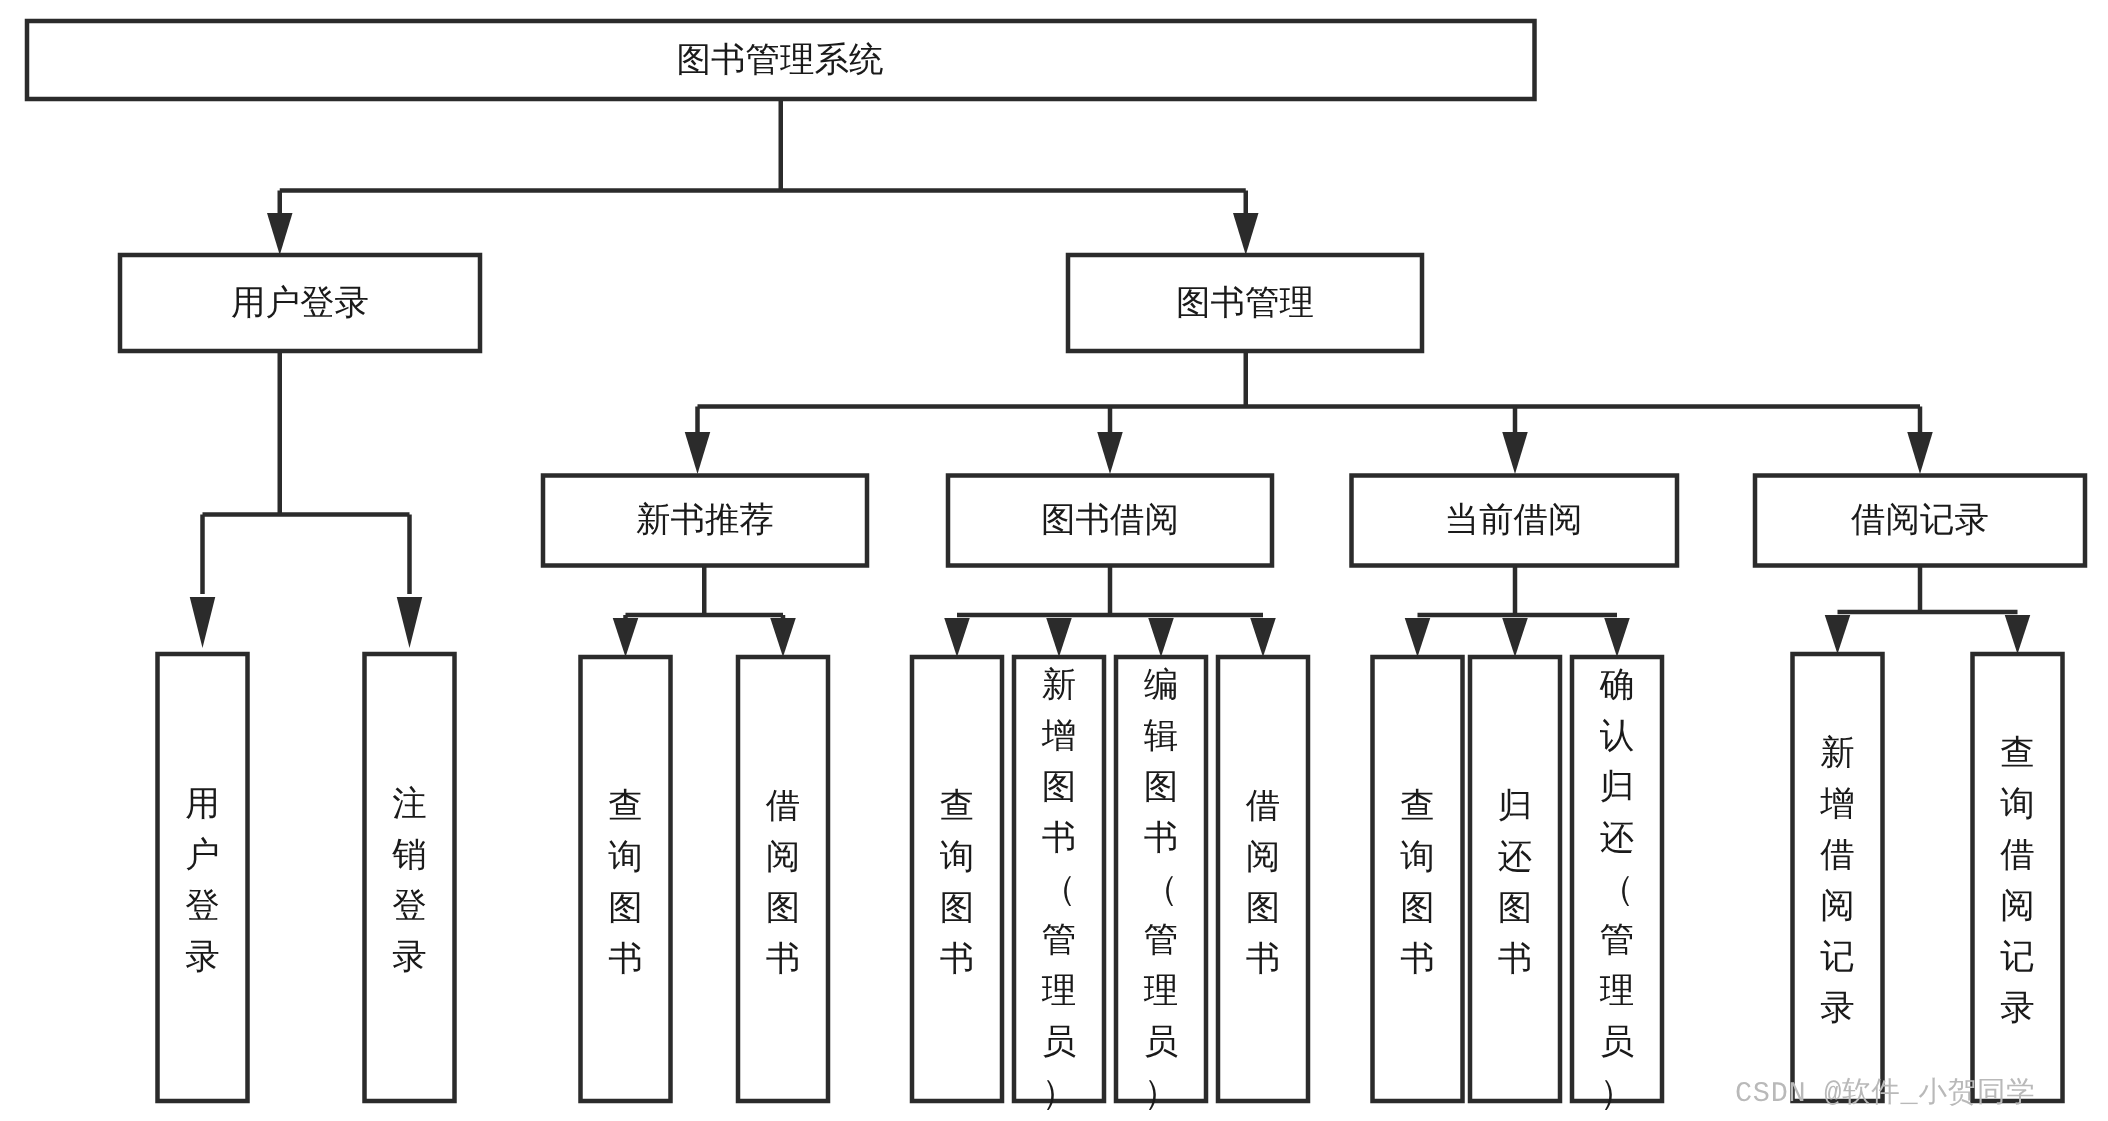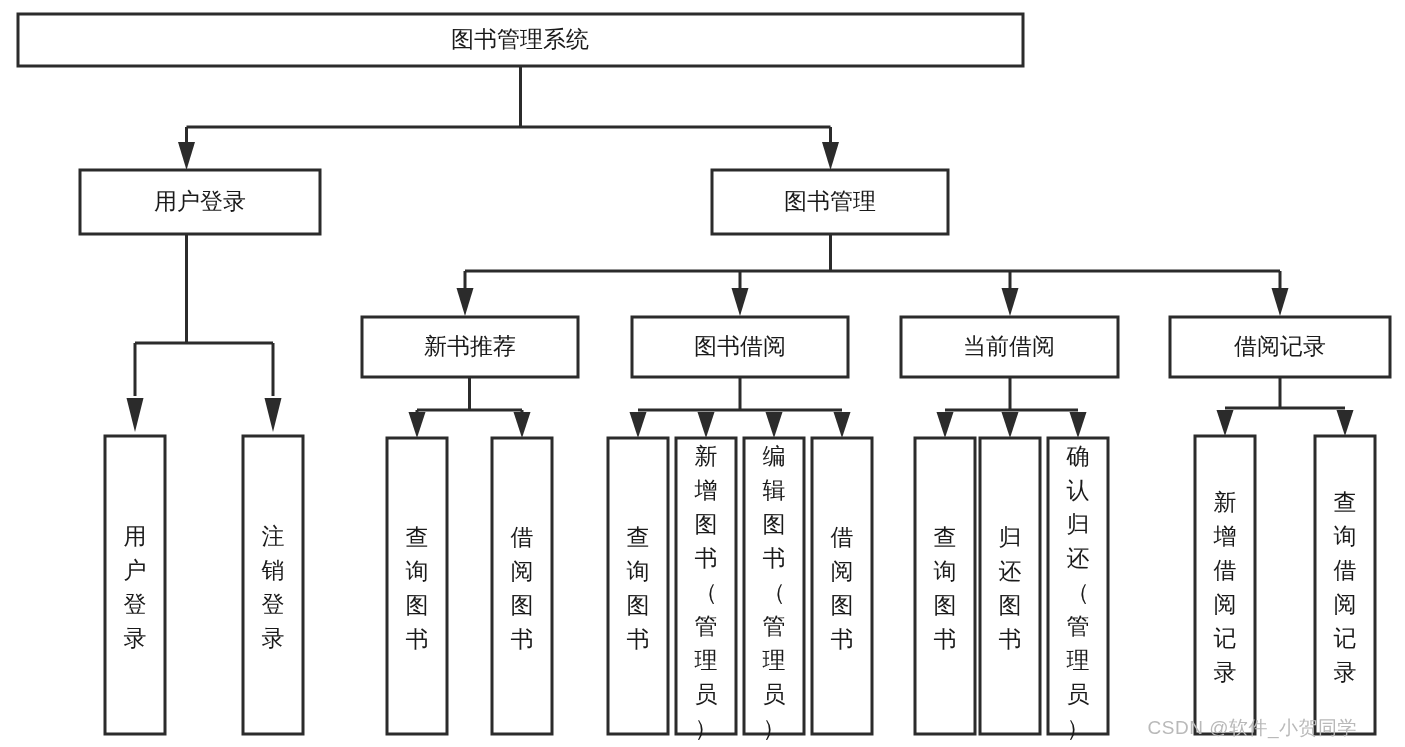--- a/index.html
+++ b/index.html
@@ -51,21 +51,21 @@
   .node-label-vertical {
     font-family: "Liberation Sans", "DejaVu Sans", sans-serif;
     font-size: 23px;
     fill: #1a1a1a;
     text-anchor: middle;
   }
   .watermark {
     position: absolute;
     right: 14px;
     bottom: 6px;
-    font-family: Liberation Sans, sans-serif;
+    font-family: Liberation Mono, monospace;
     font-size: 19px;
     color: #b9b9b9;
     letter-spacing: 0.5px;
     white-space: nowrap;
     user-select: none;
   }
 </style>
 </head>
 <body>
 

